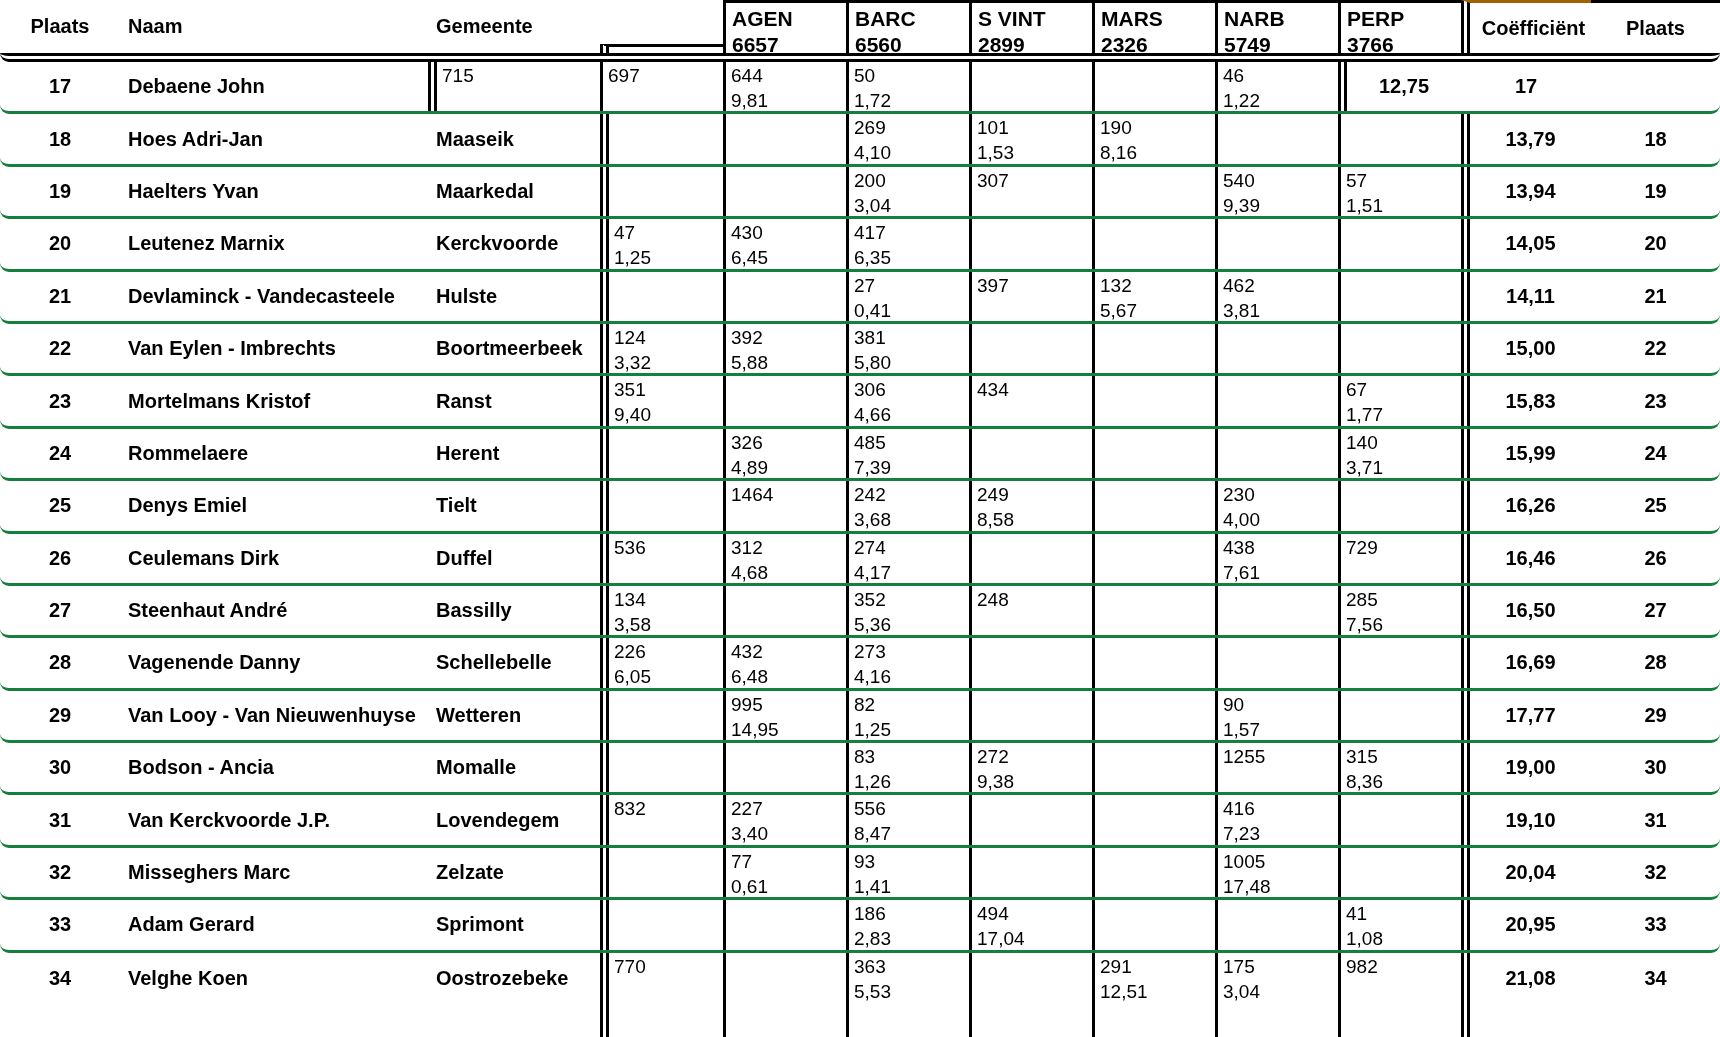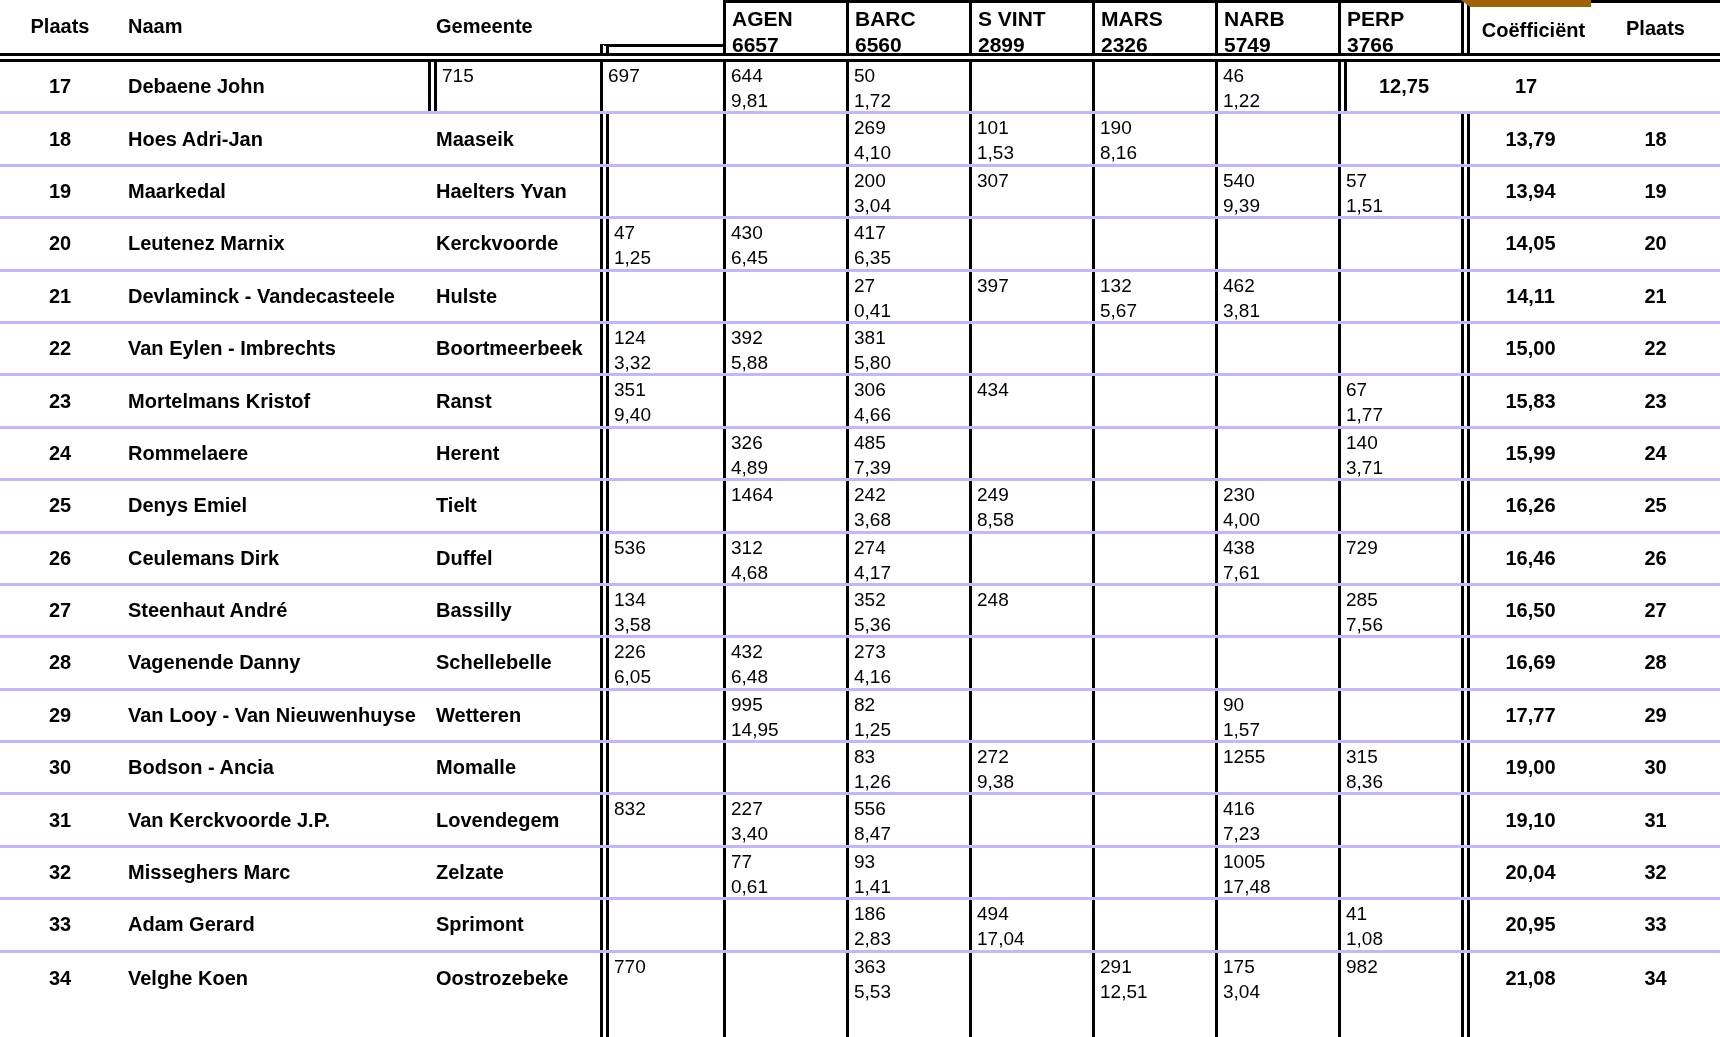--- a/index.html
+++ b/index.html
@@ -7,36 +7,37 @@
   #sheet{
     width:1720px; height:1037px;
     display:flex; flex-direction:column;
     background:#fff; overflow:hidden;
     box-sizing:border-box;
   }
   .row{
     display:grid;
     grid-template-columns:120px 308px 172px repeat(7,123px) 130px 129px;
     box-sizing:border-box;
+    border-radius:9px;
   }
   .header-row{ height:62px; border-bottom:9px double #000; }
-  .data-row{ height:52.4px; border-bottom:3px solid #c4b5fd; }
+  .data-row{ height:52.4px; border-bottom:3px solid #15803d; }
   #tbody .data-row:last-child{ border-bottom:none; }
   .filler-row{ flex:1 1 auto; }
 
   .cell{ box-sizing:border-box; display:flex; align-items:center; overflow:hidden; }
 
   
   .h{ font-weight:bold; font-size:21px; }
   .h.c-plaats{ justify-content:center; }
   .h.c-naam, .h.c-gemeente{ padding-left:8px; }
   .h.race{ flex-direction:column; align-items:flex-start; justify-content:flex-start;
            padding:3px 0 0 6px; line-height:26px; border-left:3px solid #000; border-top:3px solid #000;}
   .h.race.first{ border-left:9px double #000;margin-top:44px; }
-  .h.c-coeff{ border-left:9px double #000; border-top:7px solid #a16207; padding-left:6px; }
+  .h.c-coeff{ border-left:9px double #000; border-top:3px solid #a16207; padding-left:6px; }
   .h.c-plaats2{ justify-content:center; border-top:3px solid #000; }
 
   
   .c-plaats{ justify-content:center; font-weight:bold; font-size:20px; }
   .c-naam{ padding-left:8px; font-weight:600; font-size:20px; }
   .c-gemeente{ padding-left:8px; font-weight:600; font-size:20px; }
   .race{ border-left:3px solid #000; flex-direction:column; align-items:flex-start;
          justify-content:flex-start; padding:1px 0 0 5px; }
   .race.first{ border-left:9px double #000; }
   .rv{ font-size:19px; line-height:25px; font-weight:400; white-space:nowrap; }
@@ -160,22 +161,22 @@
       <div class="rv"></div>
       <div class="rv"></div>
     </div>
 
     <div class="cell c-coeff">13,79</div>
     <div class="cell c-plaats2">18</div>
   </div>
 
   <div class="row data-row">
     <div class="cell c-plaats">19</div>
+    <div class="cell c-naam">Haelters Yvan</div>
     <div class="cell c-gemeente">Maarkedal</div>
-    <div class="cell c-naam">Haelters Yvan</div>
 
     <div class="cell race first">
       <div class="rv"></div>
       <div class="rv"></div>
     </div>
     <div class="cell race">
       <div class="rv"></div>
       <div class="rv"></div>
     </div>
     <div class="cell race">

